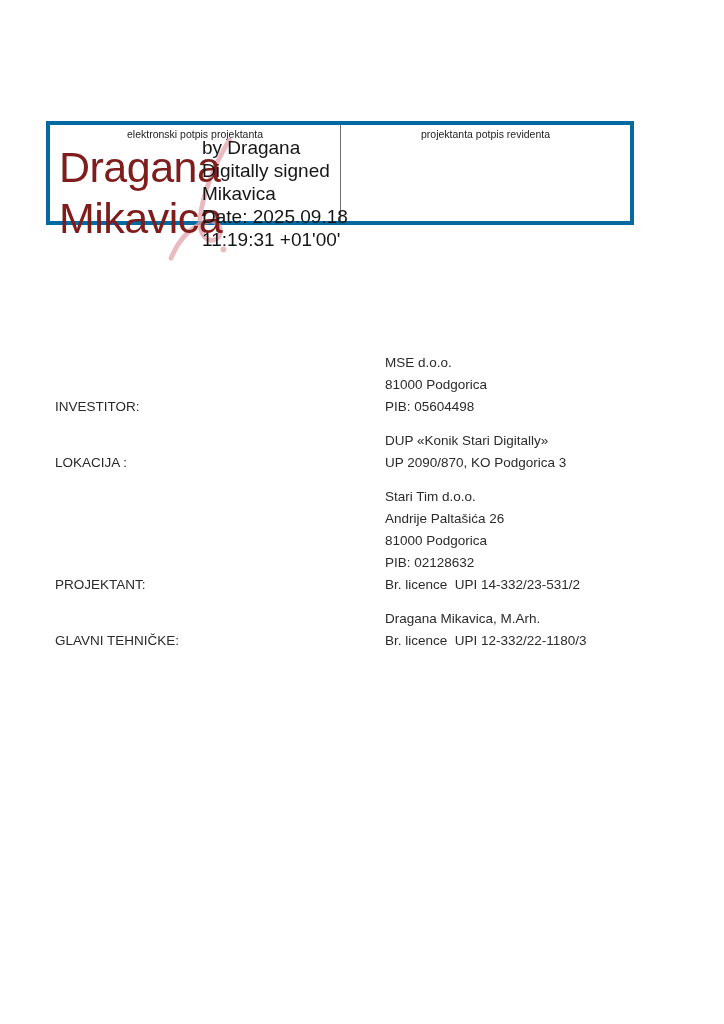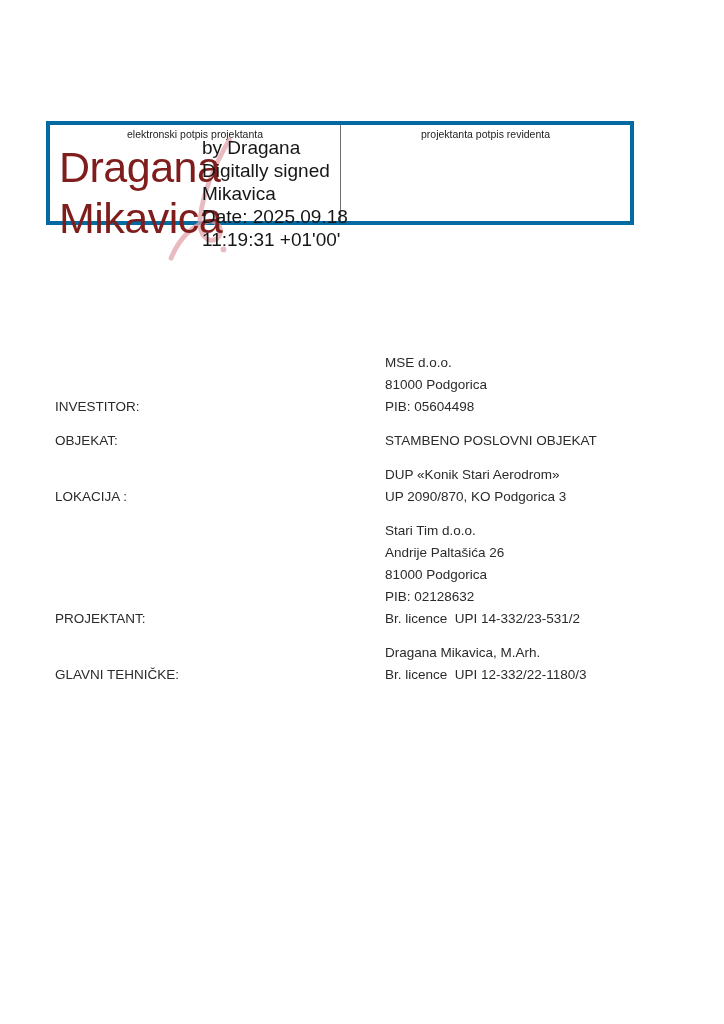--- a/index.html
+++ b/index.html
@@ -135,31 +135,25 @@
 
     <div class="field-row">
       <div class="field-label">INVESTITOR:</div>
       <div class="field-value">
         <div class="val-line bold">MSE d.o.o.</div>
         <div class="val-line">81000 Podgorica</div>
         <div class="val-line">PIB: 05604498</div>
       </div>
     </div>
 
-    <div class="field-row">
-      <div class="field-label">OBJEKAT:</div>
-      <div class="field-value">
-        <div class="val-line">STAMBENO POSLOVNI OBJEKAT</div>
-      </div>
-    </div>
 
     <div class="field-row">
       <div class="field-label">LOKACIJA :</div>
       <div class="field-value">
-        <div class="val-line">DUP «Konik Stari Aerodrom»</div>
+        <div class="val-line">DUP «Konik Stari Digitally»</div>
         <div class="val-line">UP 2090/870, KO Podgorica 3</div>
       </div>
     </div>
 
 
     <div class="field-row">
       <div class="field-label">PROJEKTANT:</div>
       <div class="field-value">
         <div class="val-line bold">Stari Tim d.o.o.</div>
         <div class="val-line">Andrije Paltašića 26</div>

